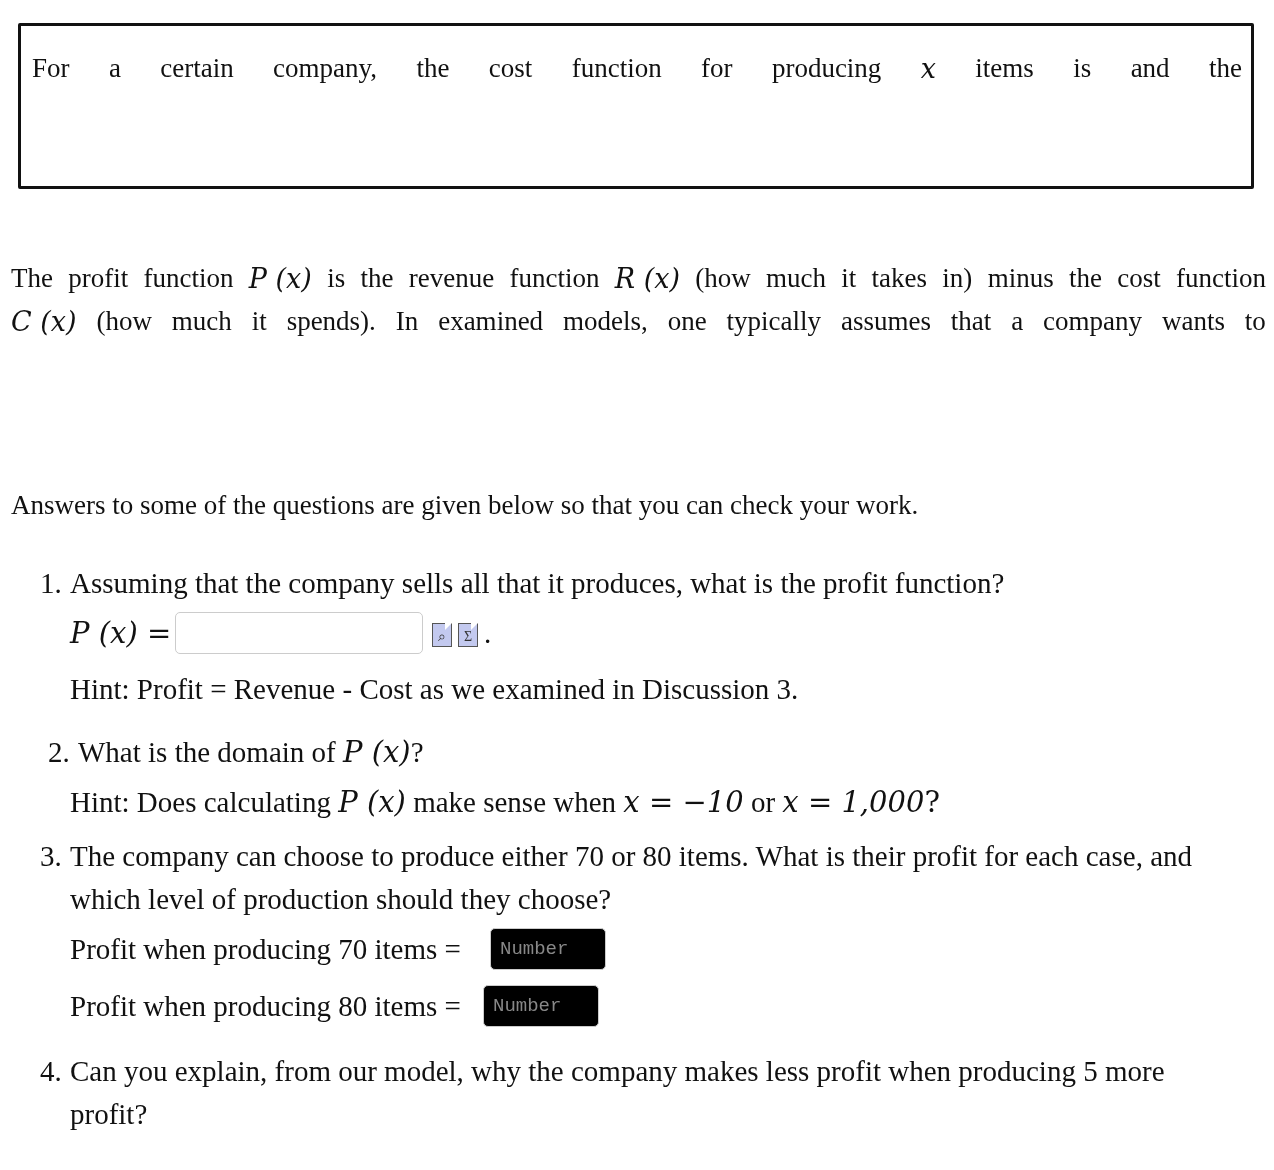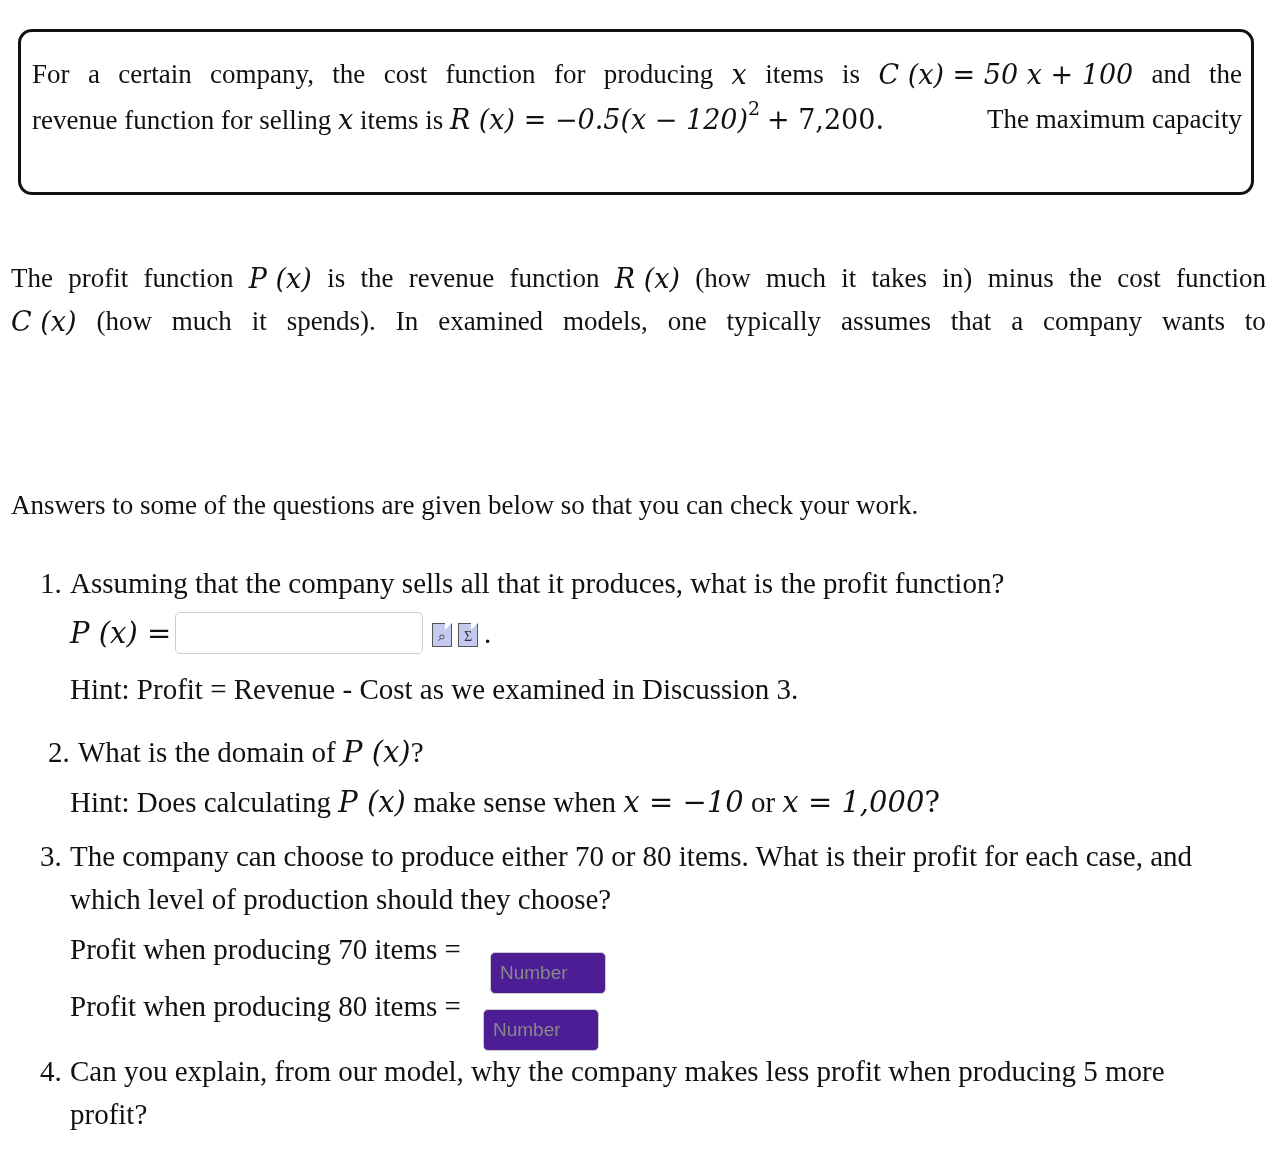--- a/index.html
+++ b/index.html
@@ -1,70 +1,59 @@
 <!DOCTYPE html>
 <html><head>
 <meta charset="utf-8">
 <style>
   html, body { margin:0; padding:0; background:#ffffff; }
   body { width:1274px; height:1170px; position:relative; overflow:hidden;
          font-family:"Liberation Serif", "DejaVu Serif", serif; color:#111; }
   .m { font-family:"DejaVu Serif", "Liberation Serif", serif; font-style:italic; }
   .mr { font-family:"DejaVu Serif", "Liberation Serif", serif; }
   .intro-box { position:absolute; left:18px; top:23px; width:1236px; height:166px;
-         border:3px solid #111; border-radius:14px; box-sizing:border-box;margin-top:6px; }
+         border:3px solid #111; border-radius:2px; box-sizing:border-box; }
   .intro-text { position:absolute; left:11px; top:20px; right:9px; font-size:27px; line-height:45px;
          text-align:justify; }
   .line { display:flex; justify-content:space-between; white-space:nowrap; }
   .sup { font-size:19px; position:relative; top:-14px; }
   .para { position:absolute; left:11px; width:1255px; font-size:27px; line-height:43px; }
   .para .line { display:flex; justify-content:space-between; white-space:nowrap; }
   .q { position:absolute; font-size:29px; line-height:43px; white-space:nowrap; }
   .qnum { display:inline-block; width:30px; }
   .input-main { position:absolute; left:175px; top:612px; width:248px; height:42px;
          border:1px solid #ccc; border-radius:5px; box-sizing:border-box; background:#fff; }
   .icon-file { position:absolute; top:623px; width:20px; height:24px; background:#c3c9ef;
          border:1px solid #555; box-sizing:border-box; font-size:14px; text-align:center; line-height:26px; color:#333; }
   .icon-file::after { content:""; position:absolute; right:-1px; top:-1px; width:0; height:0;
          border-left:7px solid #fff; border-bottom:7px solid transparent; }
   .num-input { position:absolute; width:116px; height:42px; border:1px solid #ccc; border-radius:5px;
-         box-sizing:border-box; font-family:Liberation Sans, sans-serif; font-size:19px; color:#888;
-         padding-left:9px; line-height:40px; background:#4c1d95;margin-top:24px; }
+         box-sizing:border-box; font-family:Liberation Mono, monospace; font-size:19px; color:#888;
+         padding-left:9px; line-height:40px; background:#000000; }
 </style>
 </head>
 <body>
 
 <div class="intro-box">
   <div class="intro-text">
     <div class="line">
       <span>For</span>
       <span>a</span>
       <span>certain</span>
       <span>company,</span>
       <span>the</span>
       <span>cost</span>
       <span>function</span>
       <span>for</span>
       <span>producing</span>
       <span class="m">x</span>
       <span>items</span>
       <span>is</span>
-      <span class="m">C (x) = 50 x + 100</span>
       <span>and</span>
       <span>the</span>
-    </div>
-    <div class="line">
-      <span>
-        <span>revenue function for selling</span>
-        <span class="m">x</span>
-        <span>items is</span>
-        <span class="m">R (x) = −0.5(x − 120)</span><span class="sup mr">2</span>
-        <span class="mr">+ 7,200.</span>
-      </span>
-      <span>The maximum capacity</span>
     </div>
   </div>
 </div>
 
 <div class="para" style="top:257px;">
   <div class="line">
     <span>The</span>
     <span>profit</span>
     <span>function</span>
     <span class="m">P (x)</span>

